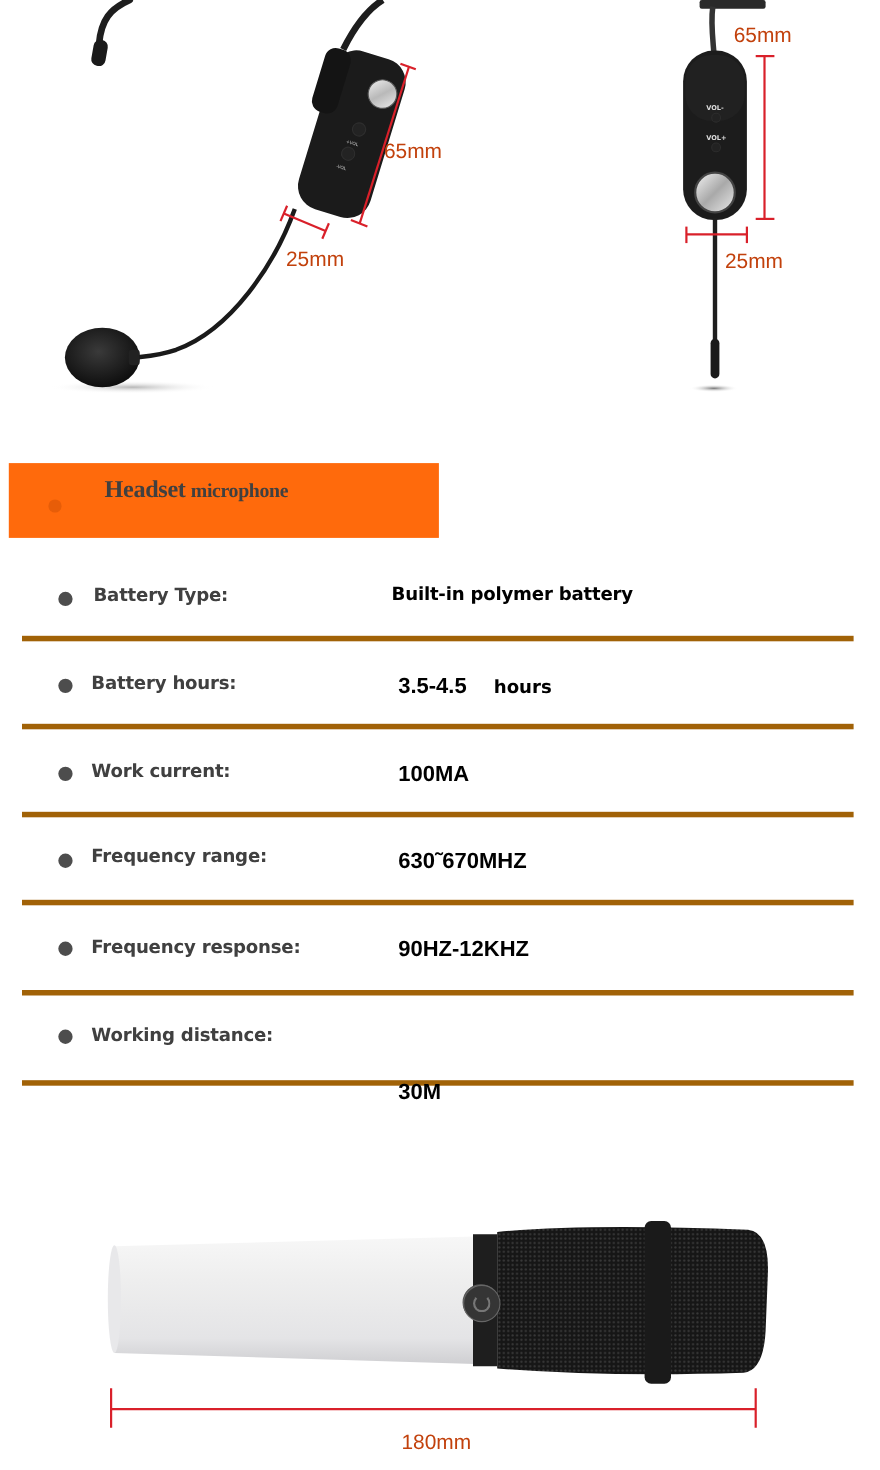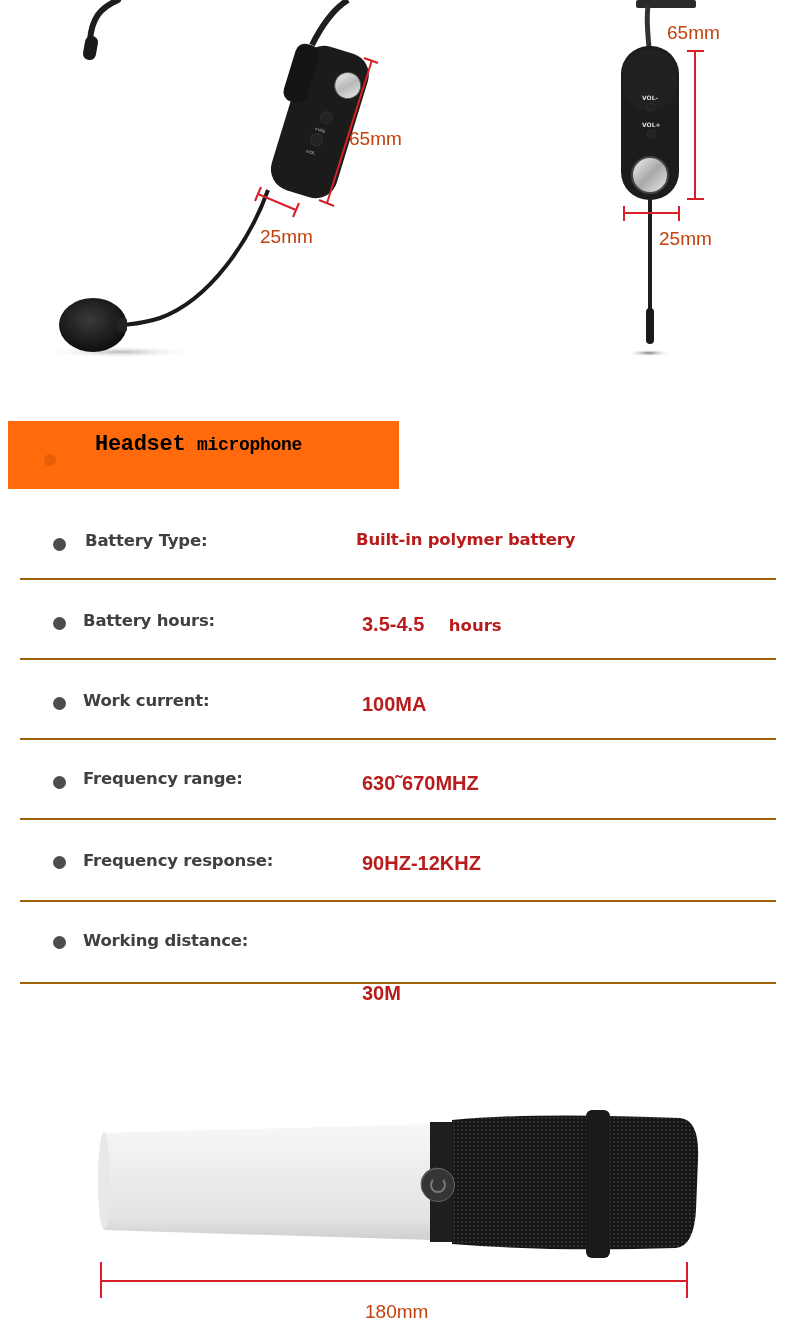--- a/index.html
+++ b/index.html
@@ -2,30 +2,30 @@
 <html><head>
 <meta charset="utf-8">
 <style>
   html, body { margin:0; padding:0; background:#ffffff; }
   body { width:800px; height:1336px; position:relative; overflow:hidden; font-family:"DejaVu Sans", sans-serif; color:#333; }
   .abs { position:absolute; }
   .dim-label { font-family:"Liberation Sans", sans-serif; font-size:19px; color:#c2410c; position:absolute; }
   
   .banner { position:absolute; left:8px; top:421px; width:391px; height:68px; background:#ff6a0c; }
   .banner .dot { position:absolute; left:36px; top:33px; width:12px; height:12px; border-radius:50%; background:#e15a08; opacity:.8; }
-  .banner .t1, .banner .t2 { position:absolute; color:#000000; font-family:Liberation Mono, monospace; font-weight:bold; white-space:nowrap; }
+  .banner .t1, .banner .t2 { position:absolute; color:#404040; font-family:Liberation Serif, serif; font-weight:bold; white-space:nowrap; }
   .banner .t1 { left:87px; top:11px; font-size:20px; letter-spacing:-0.3px; }
   .banner .t1 .big { font-size:22px; }
   .banner .t1 .small { font-size:18px; }
   .banner .t2 { left:89px; top:37px; font-size:18px; letter-spacing:-0.2px; }
   
-  .row { position:absolute; left:20px; width:756px; height:80px; border-bottom:2px solid #a16207; }
+  .row { position:absolute; left:20px; width:756px; height:80px; border-bottom:5px solid #a16207; }
   .row .bullet { position:absolute; left:33px; width:13px; height:13px; border-radius:50%; background:#4d4d4d; }
   .row .label { position:absolute; left:63px; font-family:"DejaVu Sans", sans-serif; font-weight:bold; font-size:16.5px; color:#404040; letter-spacing:-0.2px; white-space:nowrap; }
-  .row .value { position:absolute; left:342px; font-family:"Liberation Sans", sans-serif; font-size:20px; color:#b91c1c; font-weight:bold; white-space:nowrap; }
+  .row .value { position:absolute; left:342px; font-family:"Liberation Sans", sans-serif; font-size:20px; color:#000000; font-weight:bold; white-space:nowrap; }
   .row .value.text { font-family:"DejaVu Sans", sans-serif; font-size:16.5px; letter-spacing:-0.2px; }
   .row .value .unit { font-family:"DejaVu Sans", sans-serif; font-size:16.5px;margin-left:19px; }
 </style>
 </head>
 <body>
 
 <div class="abs" style="left:0;top:0;width:420px;height:370px;">
   <svg width="420" height="370" viewBox="0 0 420 370" style="position:absolute;left:0;top:0;">
     <defs>
       <radialGradient id="foam" cx="45%" cy="40%" r="60%">

